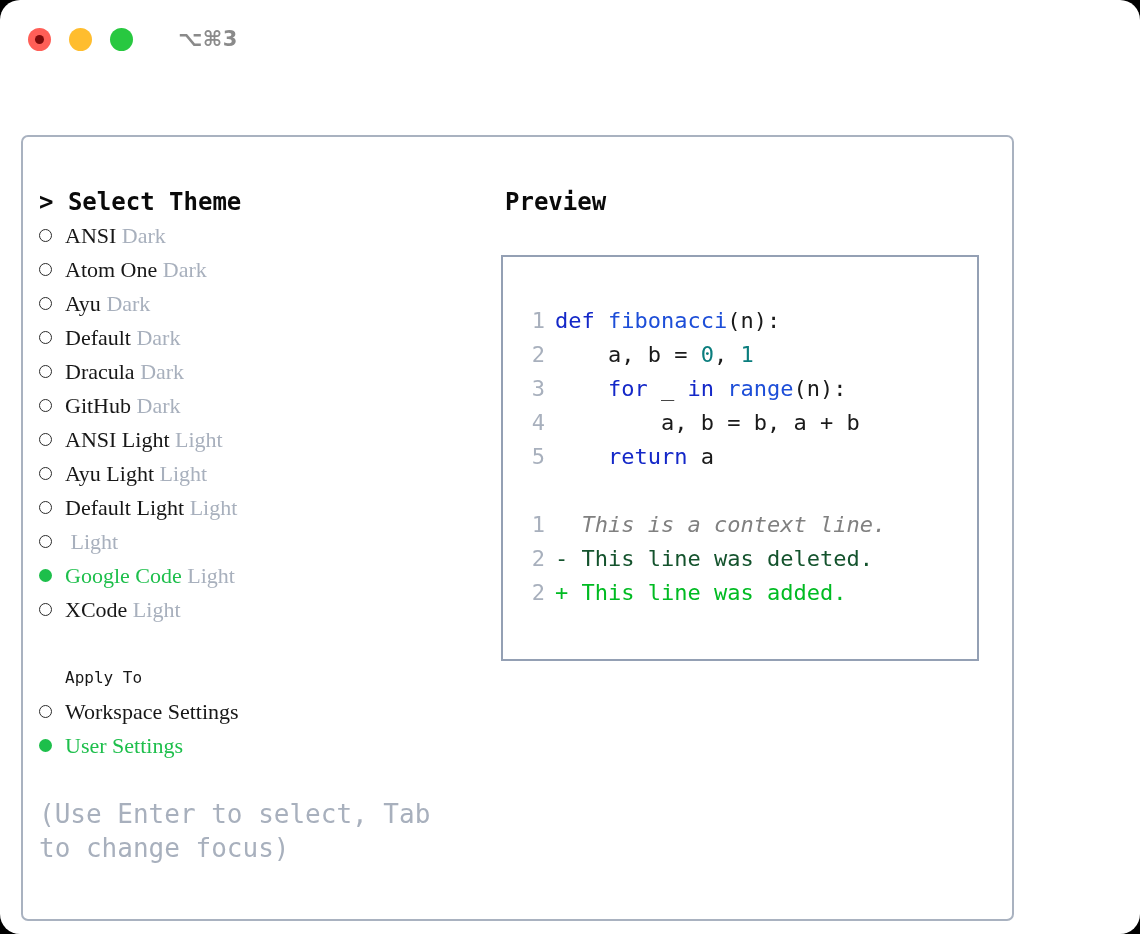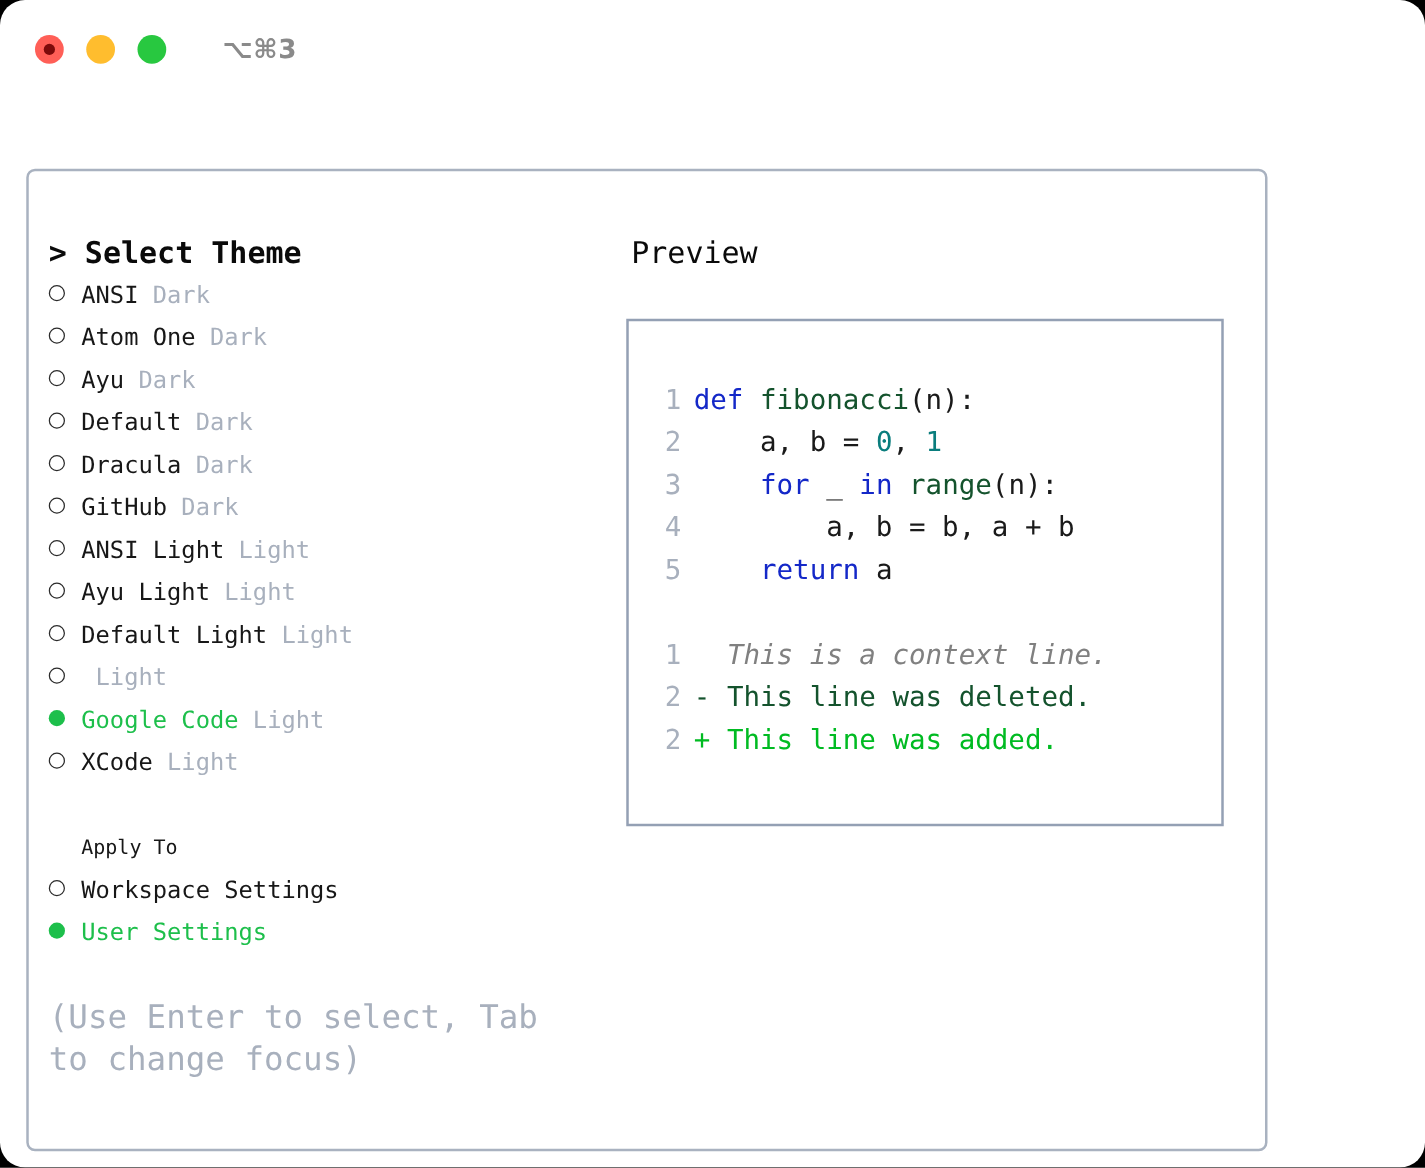--- a/index.html
+++ b/index.html
@@ -75,22 +75,23 @@
     font-weight: 700;
     color: #0a0a0a;
     line-height: 34px;
     white-space: pre;
   }
 
   .opt {
     display: flex;
     align-items: baseline;
     line-height: 34px;
-    font-size: 19px;
-    white-space: pre;
+    font-size: 22px;
+    white-space: pre;
+    font-family: Liberation Serif, serif;
   }
   .marker {
     width: 26px;
     flex: 0 0 26px;
     display: inline-flex;
     align-items: center;
     justify-content: flex-start;
     position: relative;
     top: -1px;
   }
@@ -126,21 +127,21 @@
     width: 420px;
     font-size: 26px;
     line-height: 34px;
     color: #a8b0bd;
     white-space: pre-wrap;
   }
 
   
   .preview-title {
     font-size: 24px;
-    font-weight: 400;
+    font-weight: 700;
     color: #0a0a0a;
     line-height: 34px;
     margin-left: 4px;
   }
 
   .code-box {
     margin-top: 36px;
     width: 478px;
     height: 406px;
     border: 2px solid #94a0b4;
@@ -157,21 +158,21 @@
   .lnum {
     width: 34px;
     flex: 0 0 34px;
     text-align: right;
     color: #a8b0bd;
     padding-right: 10px;
   }
   .ctext { color: #1a1a1a; }
 
   .tok-kw   { color: #1428c8; }
-  .tok-fn   { color: #14532d; }
+  .tok-fn   { color: #1d4ed8; }
   .tok-num  { color: #0a7d7d; }
   .tok-plain{ color: #1a1a1a; }
 
   .blank-line { height: 34px; }
 
   .diff-ctx { color: #808080; font-style: italic; }
   .diff-del { color: #14532d; }
   .diff-add { color: #00bb22; }
 </style>
 </head>

